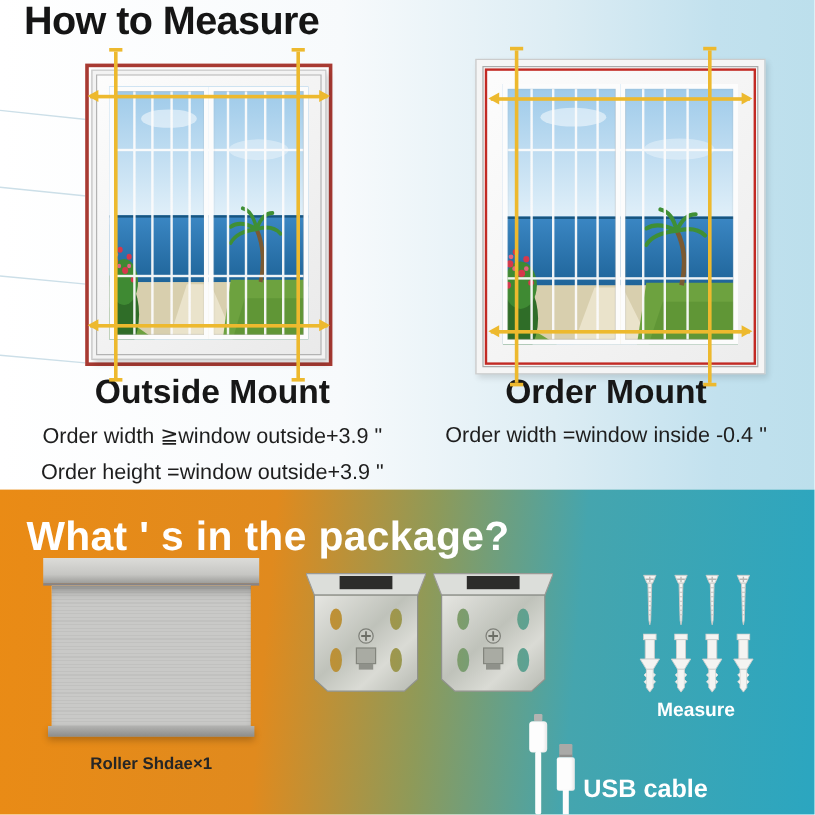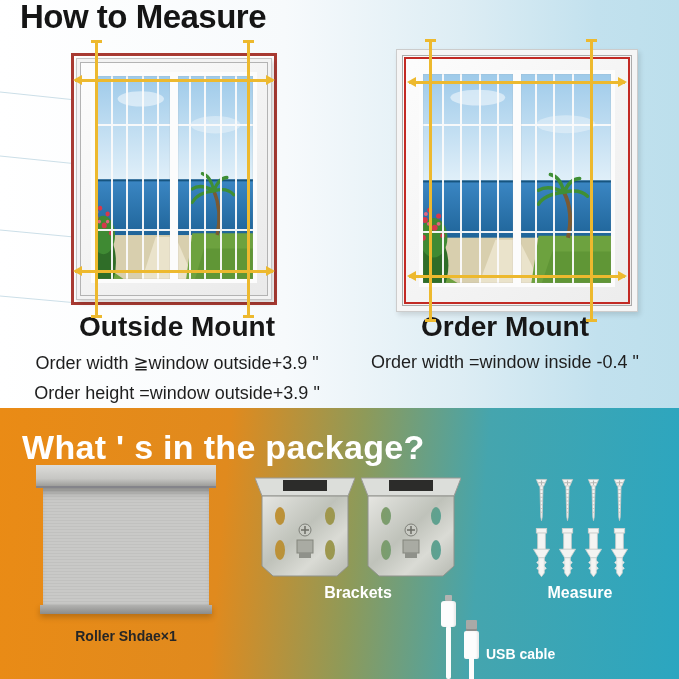--- a/index.html
+++ b/index.html
@@ -80,21 +80,21 @@
   .screw{position:absolute;top:70px;width:15px;height:46px;}
   .anchor{position:absolute;top:120px;width:19px;height:50px;}
   .screws-label{position:absolute;left:524px;top:176px;width:112px;text-align:center;font-size:16px;font-weight:700;color:#fff;}
 
   .micro-tip{position:absolute;left:445px;top:187px;width:7px;height:6px;background:#b3b3b1;border-radius:1px;}
   .micro-body{position:absolute;left:441px;top:193px;width:15px;height:26px;background:#fdfdfd;border-radius:3px;box-shadow:inset -2px 0 2px rgba(0,0,0,.08);}
   .micro-cable{position:absolute;left:446px;top:218px;width:5px;bottom:0;background:#fdfdfd;border-radius:2px;}
   .usba-tip{position:absolute;left:466px;top:212px;width:11px;height:11px;background:#a9a9a7;border-radius:1px;box-shadow:inset 0 -2px 0 #8e8e8c;}
   .usba-body{position:absolute;left:464px;top:223px;width:15px;height:28px;background:#fdfdfd;border-radius:2px;box-shadow:inset -2px 0 2px rgba(0,0,0,.08);}
   .usba-cable{position:absolute;left:469px;top:250px;width:5px;bottom:0;background:#fdfdfd;}
-  .usb-label{position:absolute;left:486px;top:238px;font-size:14px;font-weight:700;color:#fff;}
+  .usb-label{position:absolute;left:486px;top:238px;font-size:21px;font-weight:700;color:#fff;}
 </style>
 </head>
 <body>
 
 <div class="canvas">
 
   <svg width="0" height="0" style="position:absolute" aria-hidden="true">
     <defs>
       <linearGradient id="skyG" x1="0" y1="0" x2="0" y2="1">
         <stop offset="0" stop-color="#9cc9e9"></stop>
@@ -237,21 +237,20 @@
     <div class="fabric"></div>
     <div class="bottomrail"></div>
     <div class="shade-label">Roller Shdae×1</div>
 
     <svg class="bracket b1" viewBox="0 0 100 114">
         <use href="#bracketG"></use>
       </svg>
     <svg class="bracket b2" viewBox="0 0 100 114">
         <use href="#bracketG"></use>
       </svg>
-    <div class="brackets-label">Brackets</div>
 
     <svg class="screw" style="left:534px" viewBox="0 0 16 46">
         <use href="#screwG"></use>
       </svg>
     <svg class="screw" style="left:560px" viewBox="0 0 16 46">
         <use href="#screwG"></use>
       </svg>
     <svg class="screw" style="left:586px" viewBox="0 0 16 46">
         <use href="#screwG"></use>
       </svg>

